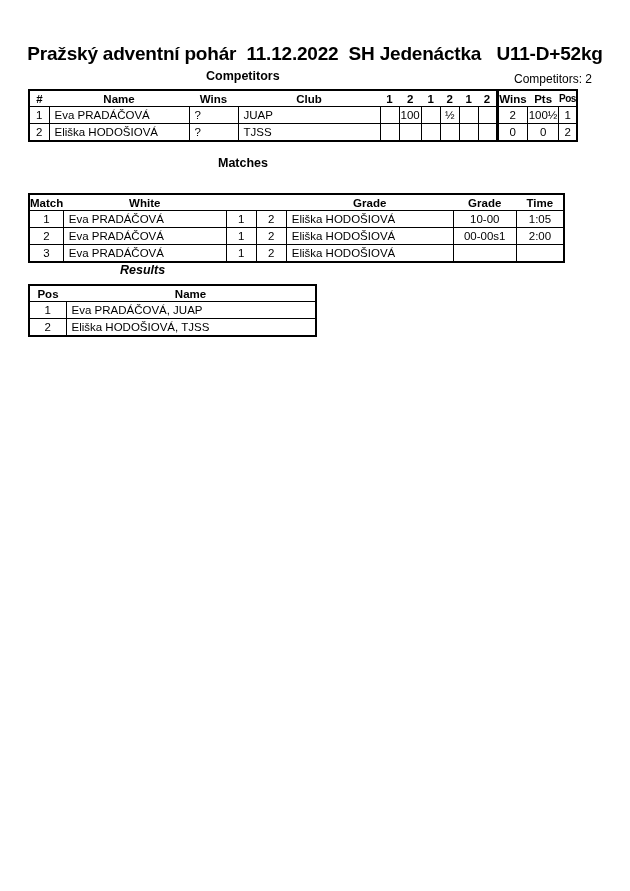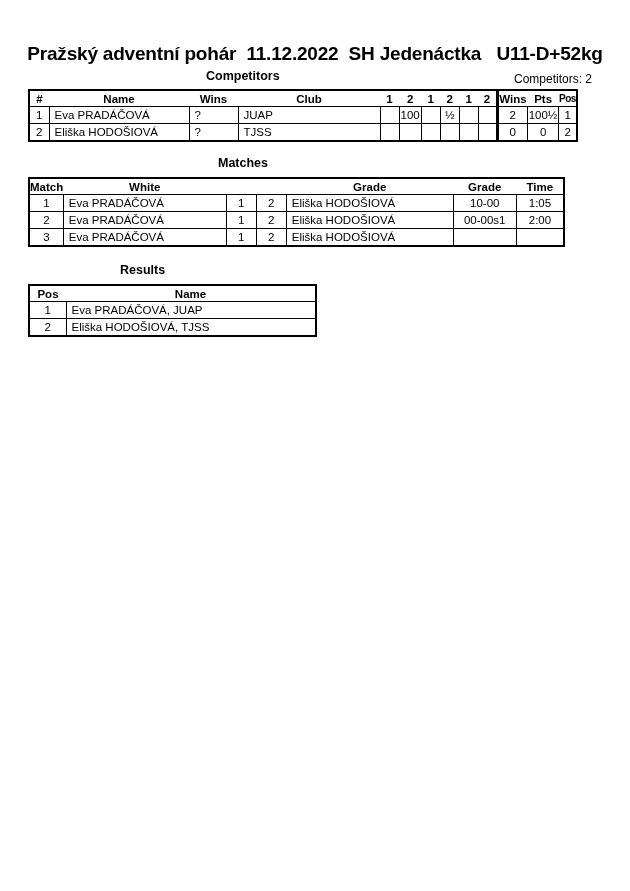--- a/index.html
+++ b/index.html
@@ -23,21 +23,21 @@
     letter-spacing: -0.2px;
   }
   .heading {
     position: absolute;
     font-size: 12.5px;
     font-weight: bold;
     white-space: pre;
   }
   .h-comp    { left: 189px; top: 69px; margin-left: 17px; }
   .h-matches { left: 218px; top: 156px; }
-  .h-results { left: 120px; top: 263px; }
+  .h-results { left: 120px; top: 263px; font-style: italic; }
   .count {
     position: absolute;
     left: 514px; top: 72px;
     font-size: 12px;
     white-space: pre;
   }
 
   table.tbl {
     position: absolute;
     border-collapse: collapse;
@@ -64,21 +64,21 @@
     white-space: pre;
     overflow: hidden;
     padding: 0 1px;
   }
   table.tbl td.cell-left { text-align: left; padding-left: 5px; }
   th.th-left { text-align: left; padding-left: 2px; }
   .thickl { border-left: 3px solid #000 !important; }
   th.th-pos { font-size: 10px; letter-spacing: -0.5px; }
 
   #competitors-table { left: 28px; top: 89px;  }
-  #matches-table     { left: 28px; top: 177px; }
+  #matches-table     { left: 28px; top: 193px; }
   #results-table     { left: 28px; top: 284px; }
 </style>
 </head>
 <body>
 
 <div class="page">
 
   <div class="title">Pražský adventní pohár  11.12.2022  SH Jedenáctka   U11-D+52kg</div>
 
   <div class="heading h-comp">Competitors</div>

